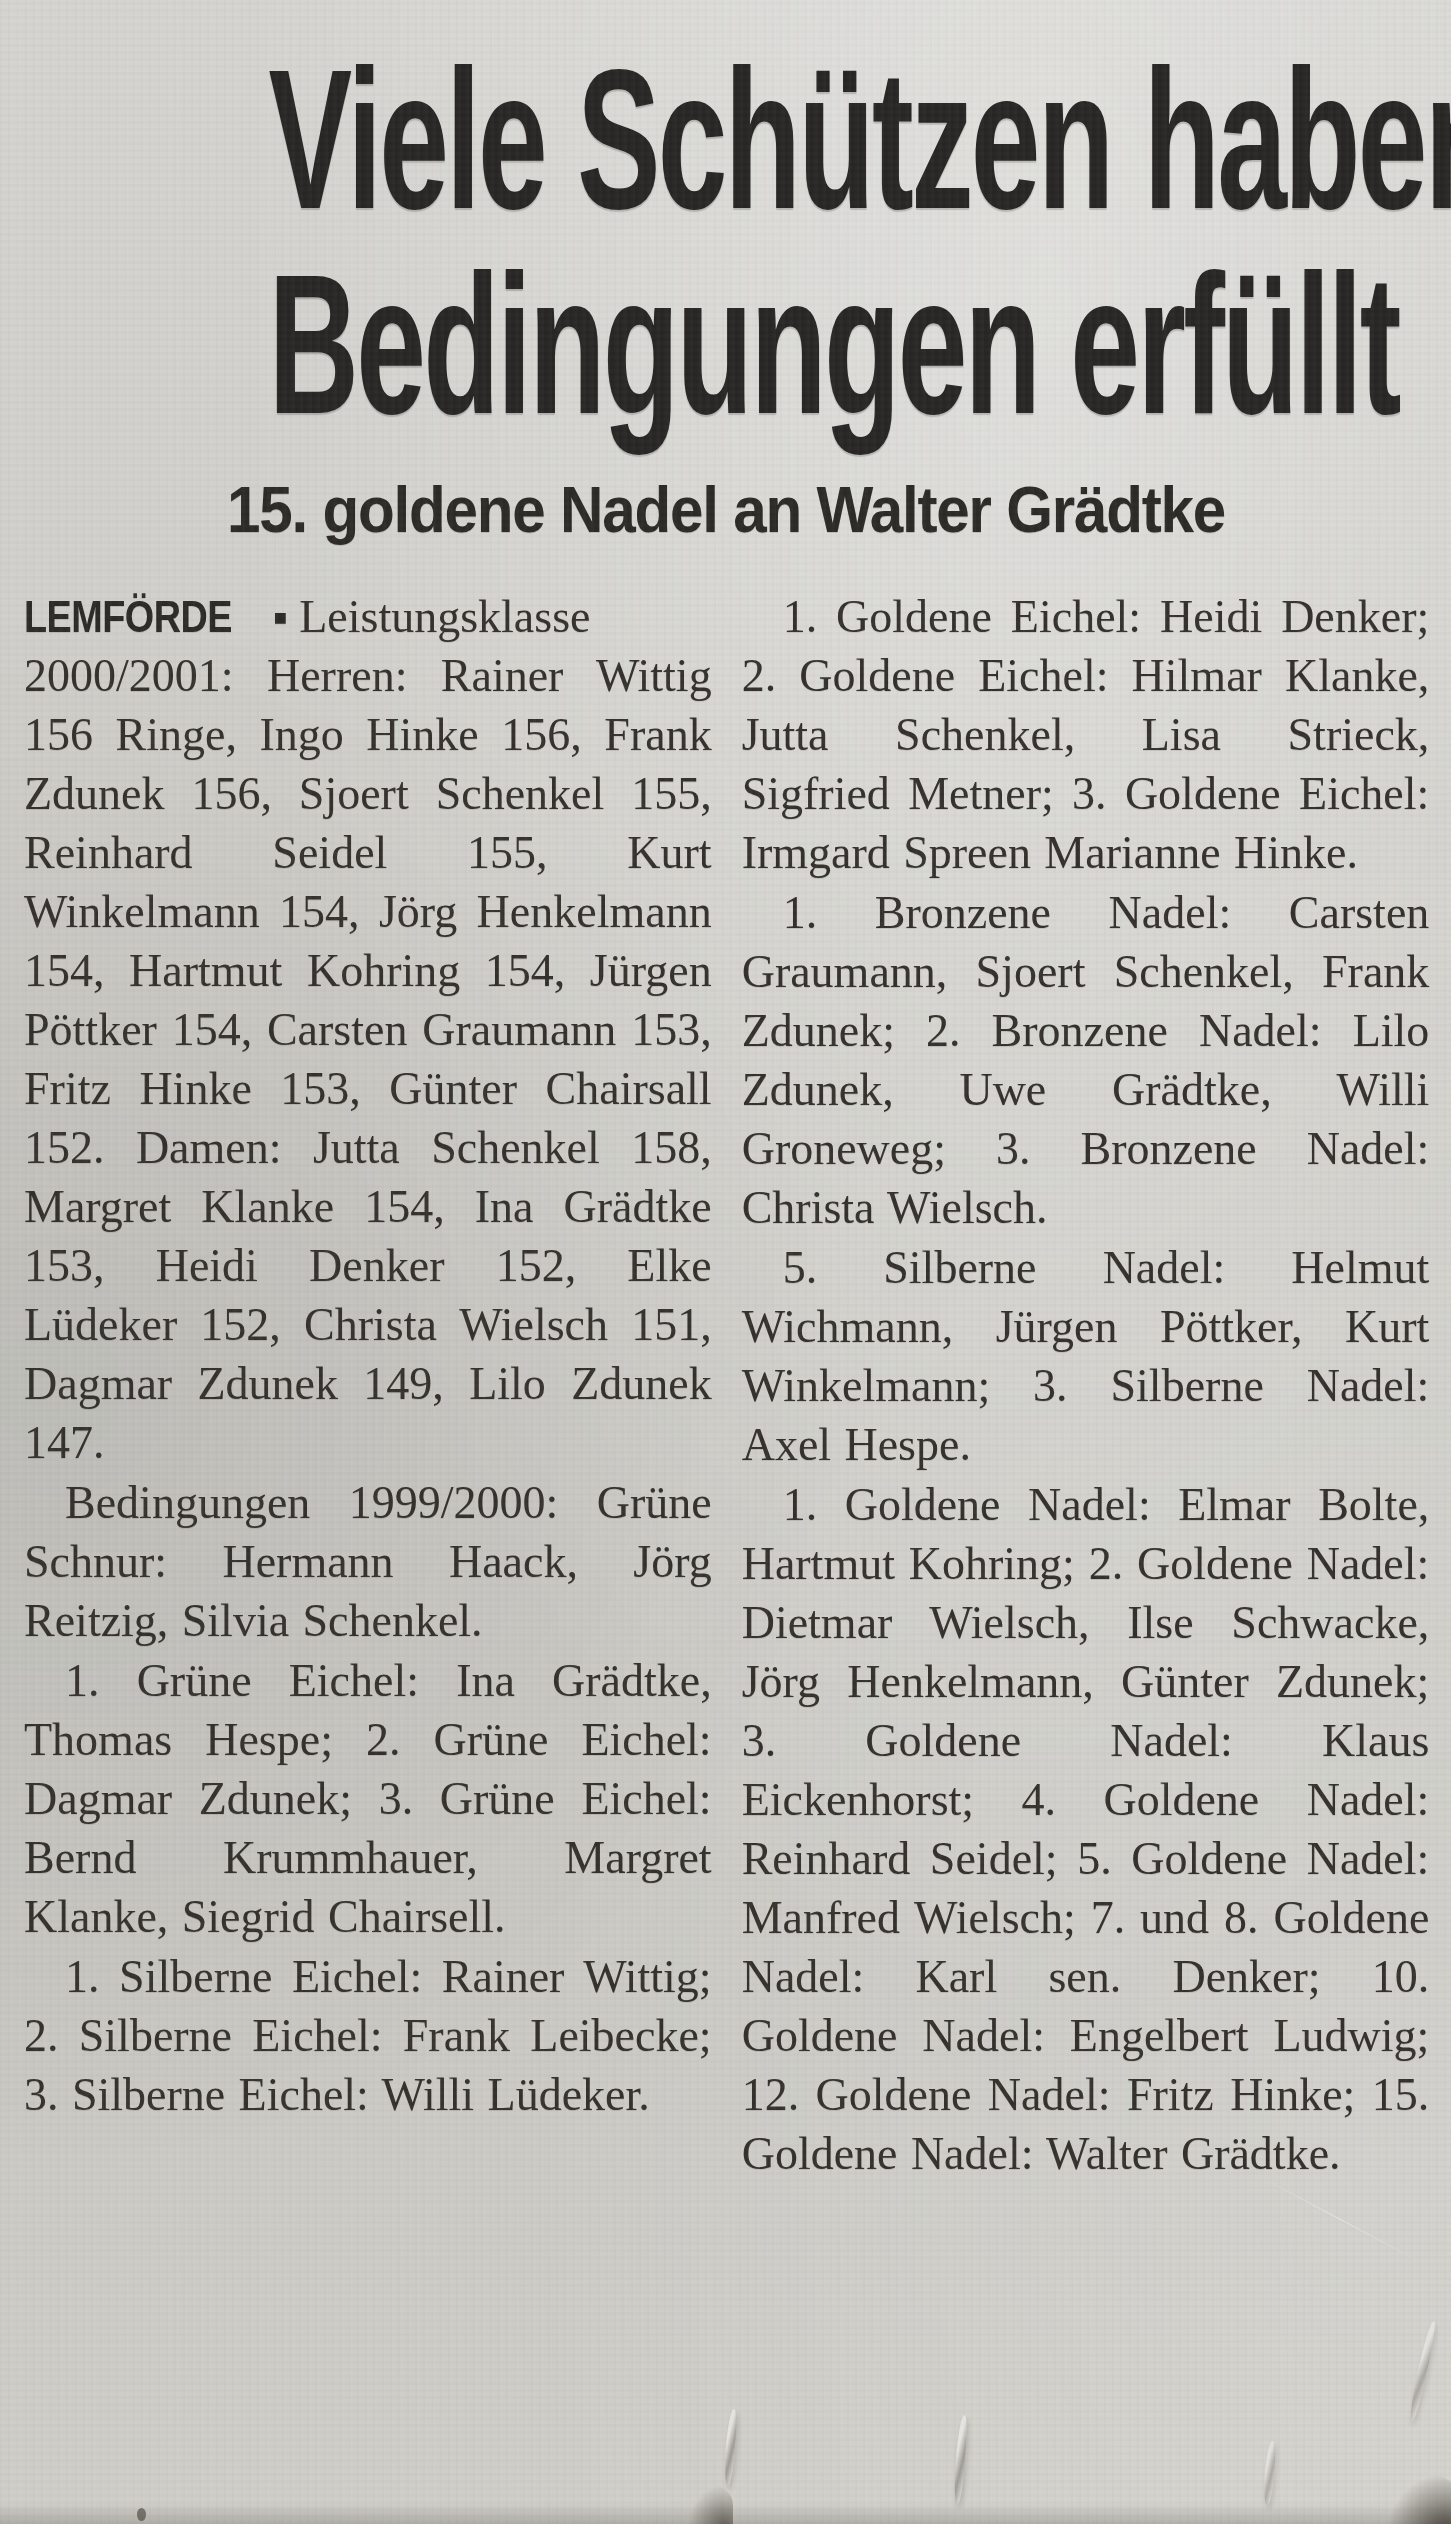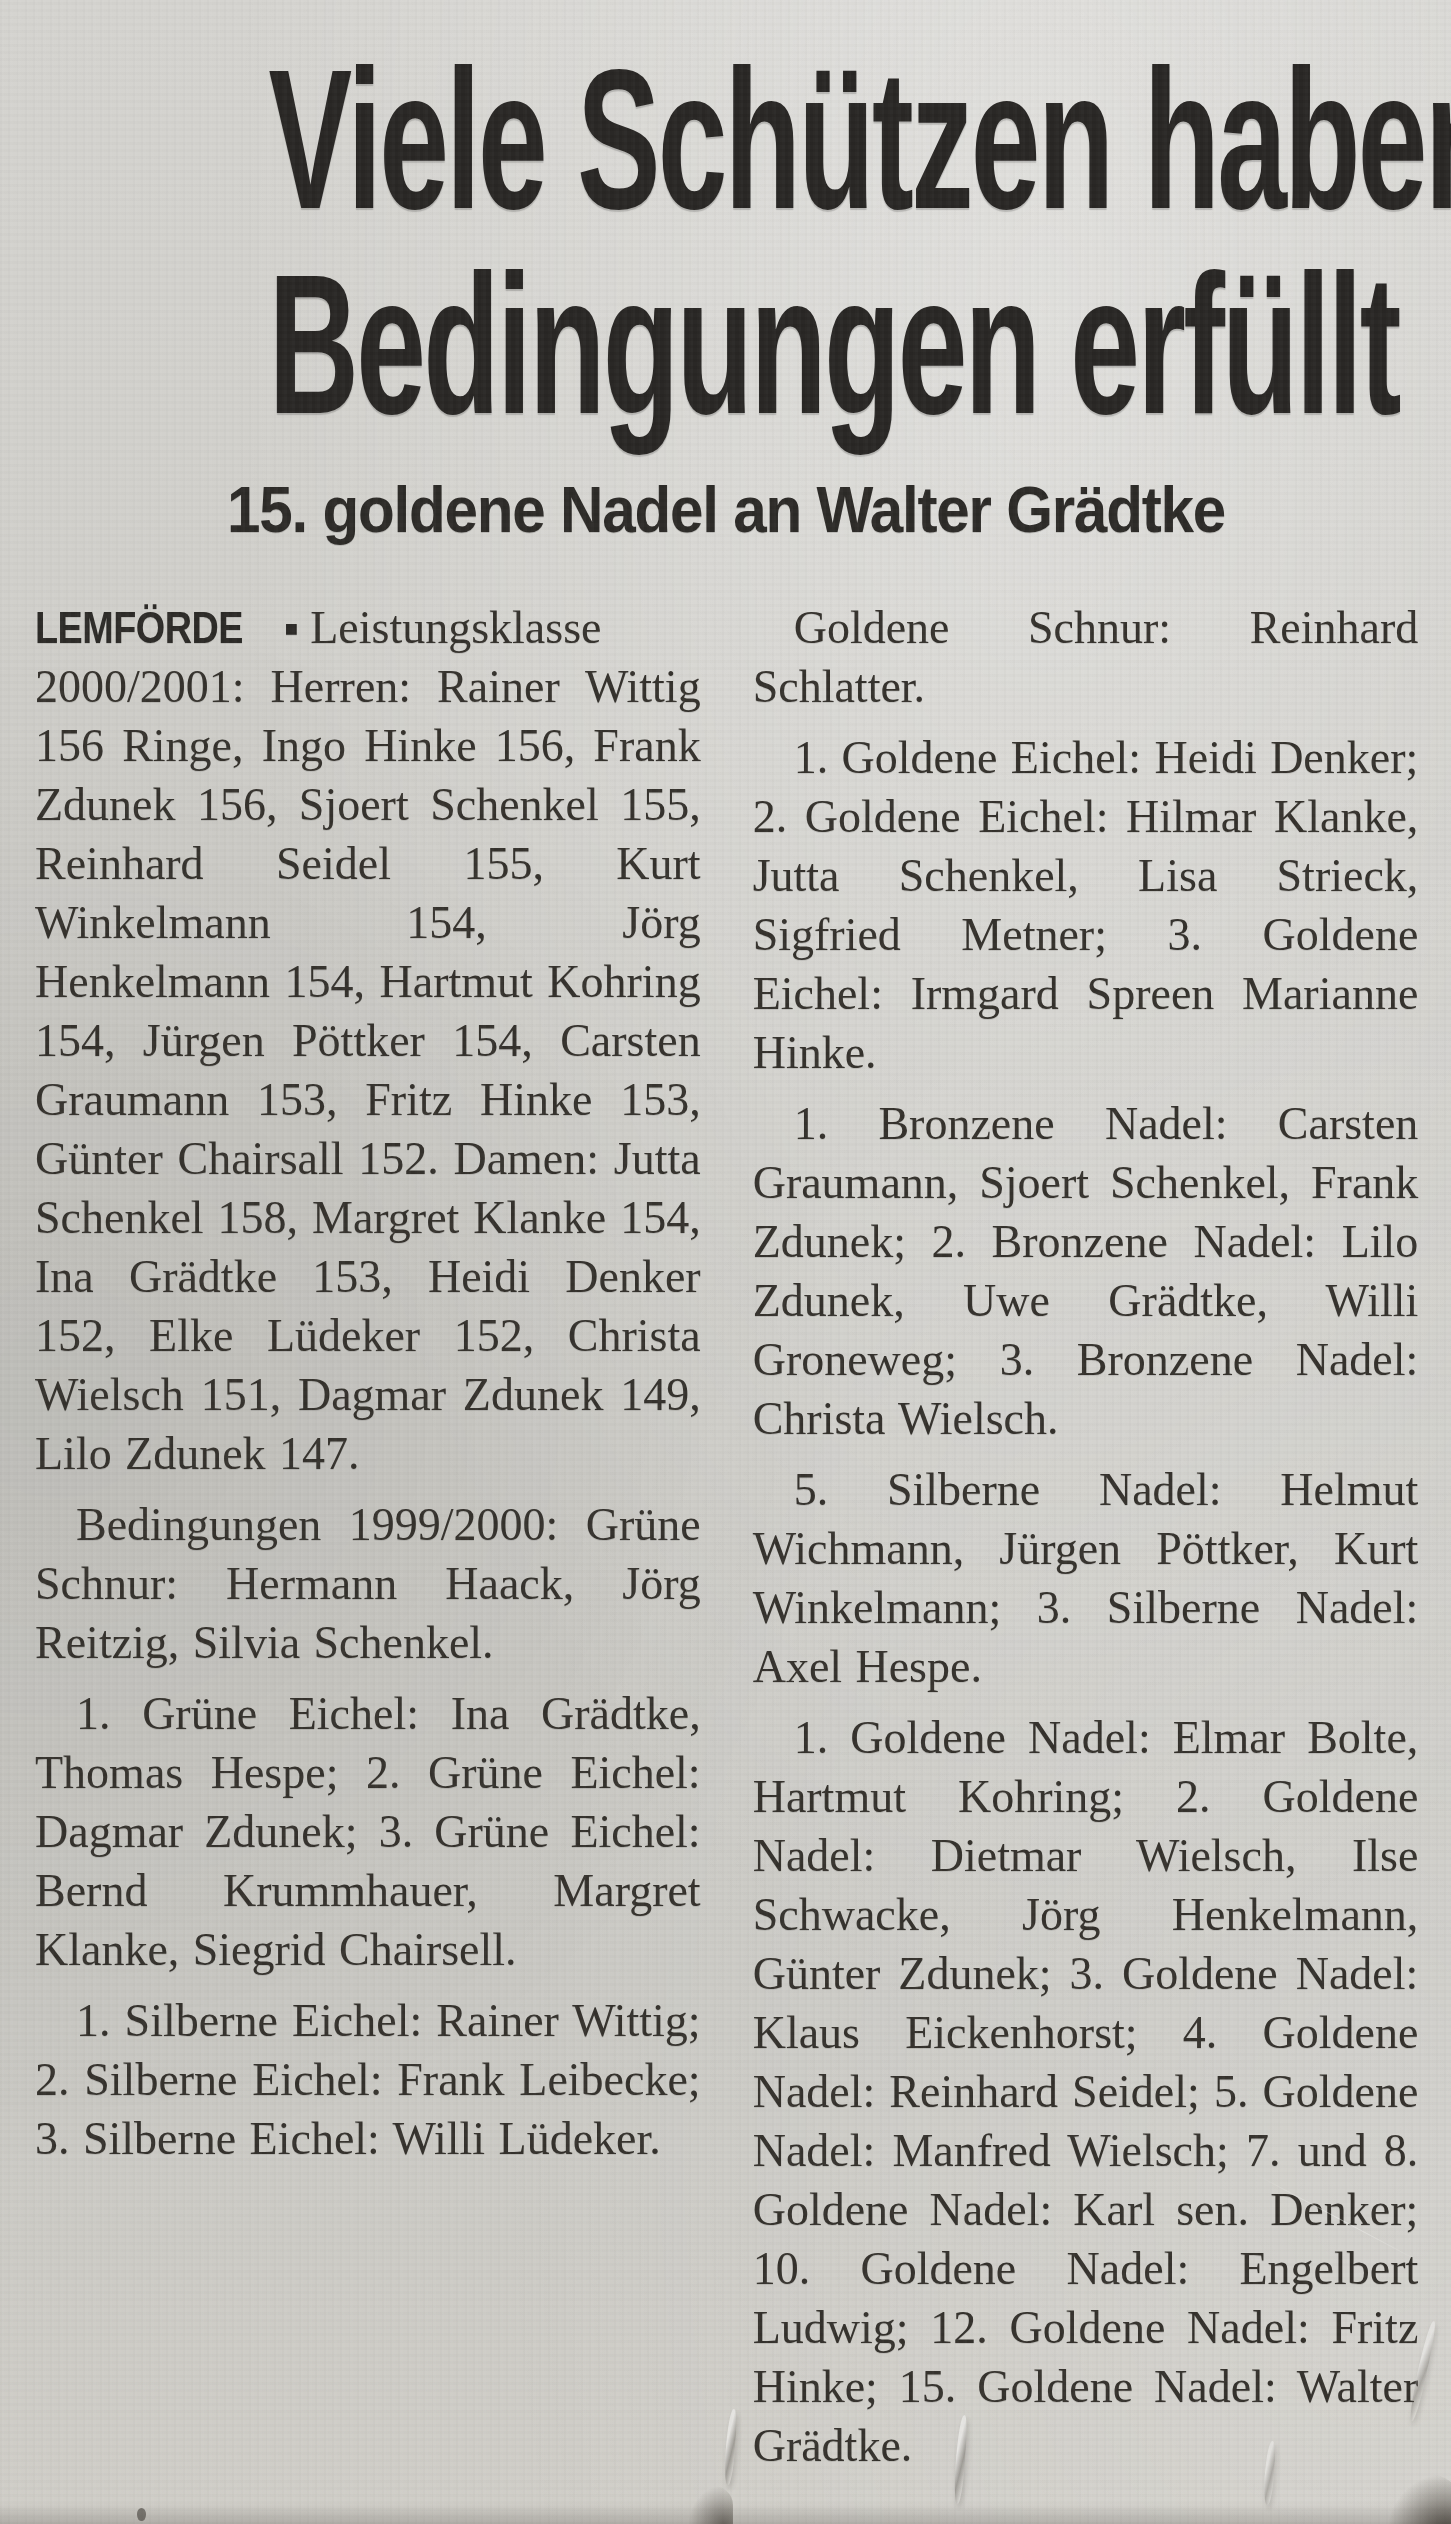--- a/index.html
+++ b/index.html
@@ -45,21 +45,21 @@
   }
   .col{
     width:690px;
     font-size:46px;line-height:59px;
     text-align:justify;
     hyphens:auto;-webkit-hyphens:auto;
     word-spacing:1.9px;
     color:#33302b;
     text-shadow:0 1.3px 0.6px rgba(0,0,0,.10);
   }
-  .col p{margin:12px;}
+  .col p{margin:1px;}
   .col p.indent{text-indent:41px;}
   .dateline{
     display:inline-block;
     font-family:"Liberation Sans","DejaVu Sans",sans-serif;
     font-weight:bold;font-size:45px;letter-spacing:-0.6px;
     transform:scaleX(.84);transform-origin:0 50%;
     margin-right:-5.1px;
     color:#2b2926;
   }
   .dl-sep{
@@ -107,21 +107,20 @@
   <main class="columns">
 
     <section class="col">
       <p><span class="dateline">LEMFÖRDE</span><span class="dl-sep">▪</span><span>Leistungsklasse 2000/2001: Herren: Rainer Wittig 156 Ringe, Ingo Hinke 156, Frank Zdunek 156, Sjoert Schenkel 155, Reinhard Seidel 155, Kurt Winkelmann 154, Jörg Henkelmann 154, Hartmut Kohring 154, Jürgen Pöttker 154, Carsten Graumann 153, Fritz Hinke 153, Günter Chairsall 152. Damen: Jutta Schenkel 158, Margret Klanke 154, Ina Grädtke 153, Heidi Denker 152, Elke Lüdeker 152, Christa Wielsch 151, Dagmar Zdunek 149, Lilo Zdunek 147.</span></p>
       <p class="indent">Bedingungen 1999/2000: Grüne Schnur: Hermann Haack, Jörg Reitzig, Silvia Schenkel.</p>
       <p class="indent">1. Grüne Eichel: Ina Grädtke, Thomas Hespe; 2. Grüne Eichel: Dagmar Zdunek; 3. Grüne Eichel: Bernd Krummhauer, Margret Klanke, Siegrid Chairsell.</p>
       <p class="indent">1. Silberne Eichel: Rainer Wittig; 2. Silberne Eichel: Frank Leibecke; 3. Silberne Eichel: Willi Lüdeker.</p>
     </section>
 
     <section class="col">
-      <p class="indent">Goldene Schnur: Reinhard Schlatter.</p>
       <p class="indent">1. Goldene Eichel: Heidi Denker; 2. Goldene Eichel: Hilmar Klanke, Jutta Schenkel, Lisa Strieck, Sigfried Metner; 3. Goldene Eichel: Irmgard Spreen Marianne Hinke.</p>
       <p class="indent">1. Bronzene Nadel: Carsten Graumann, Sjoert Schenkel, Frank Zdunek; 2. Bronzene Nadel: Lilo Zdunek, Uwe Grädtke, Willi Groneweg; 3. Bronzene Nadel: Christa Wielsch.</p>
       <p class="indent">5. Silberne Nadel: Helmut Wichmann, Jürgen Pöttker, Kurt Winkelmann; 3. Silberne Nadel: Axel Hespe.</p>
       <p class="indent">1. Goldene Nadel: Elmar Bolte, Hartmut Kohring; 2. Goldene Nadel: Dietmar Wielsch, Ilse Schwacke, Jörg Henkelmann, Günter Zdunek; 3. Goldene Nadel: Klaus Eickenhorst; 4. Goldene Nadel: Reinhard Seidel; 5. Goldene Nadel: Manfred Wielsch; 7. und 8. Goldene Nadel: Karl sen. Denker; 10. Goldene Nadel: Engelbert Ludwig; 12. Goldene Nadel: Fritz Hinke; 15. Goldene Nadel: Walter Grädtke.</p>
     </section>
 
   </main>
 
   <div class="grain"></div>
   <div class="tear tear-slit" style="left:726px;top:2409px;"></div>

